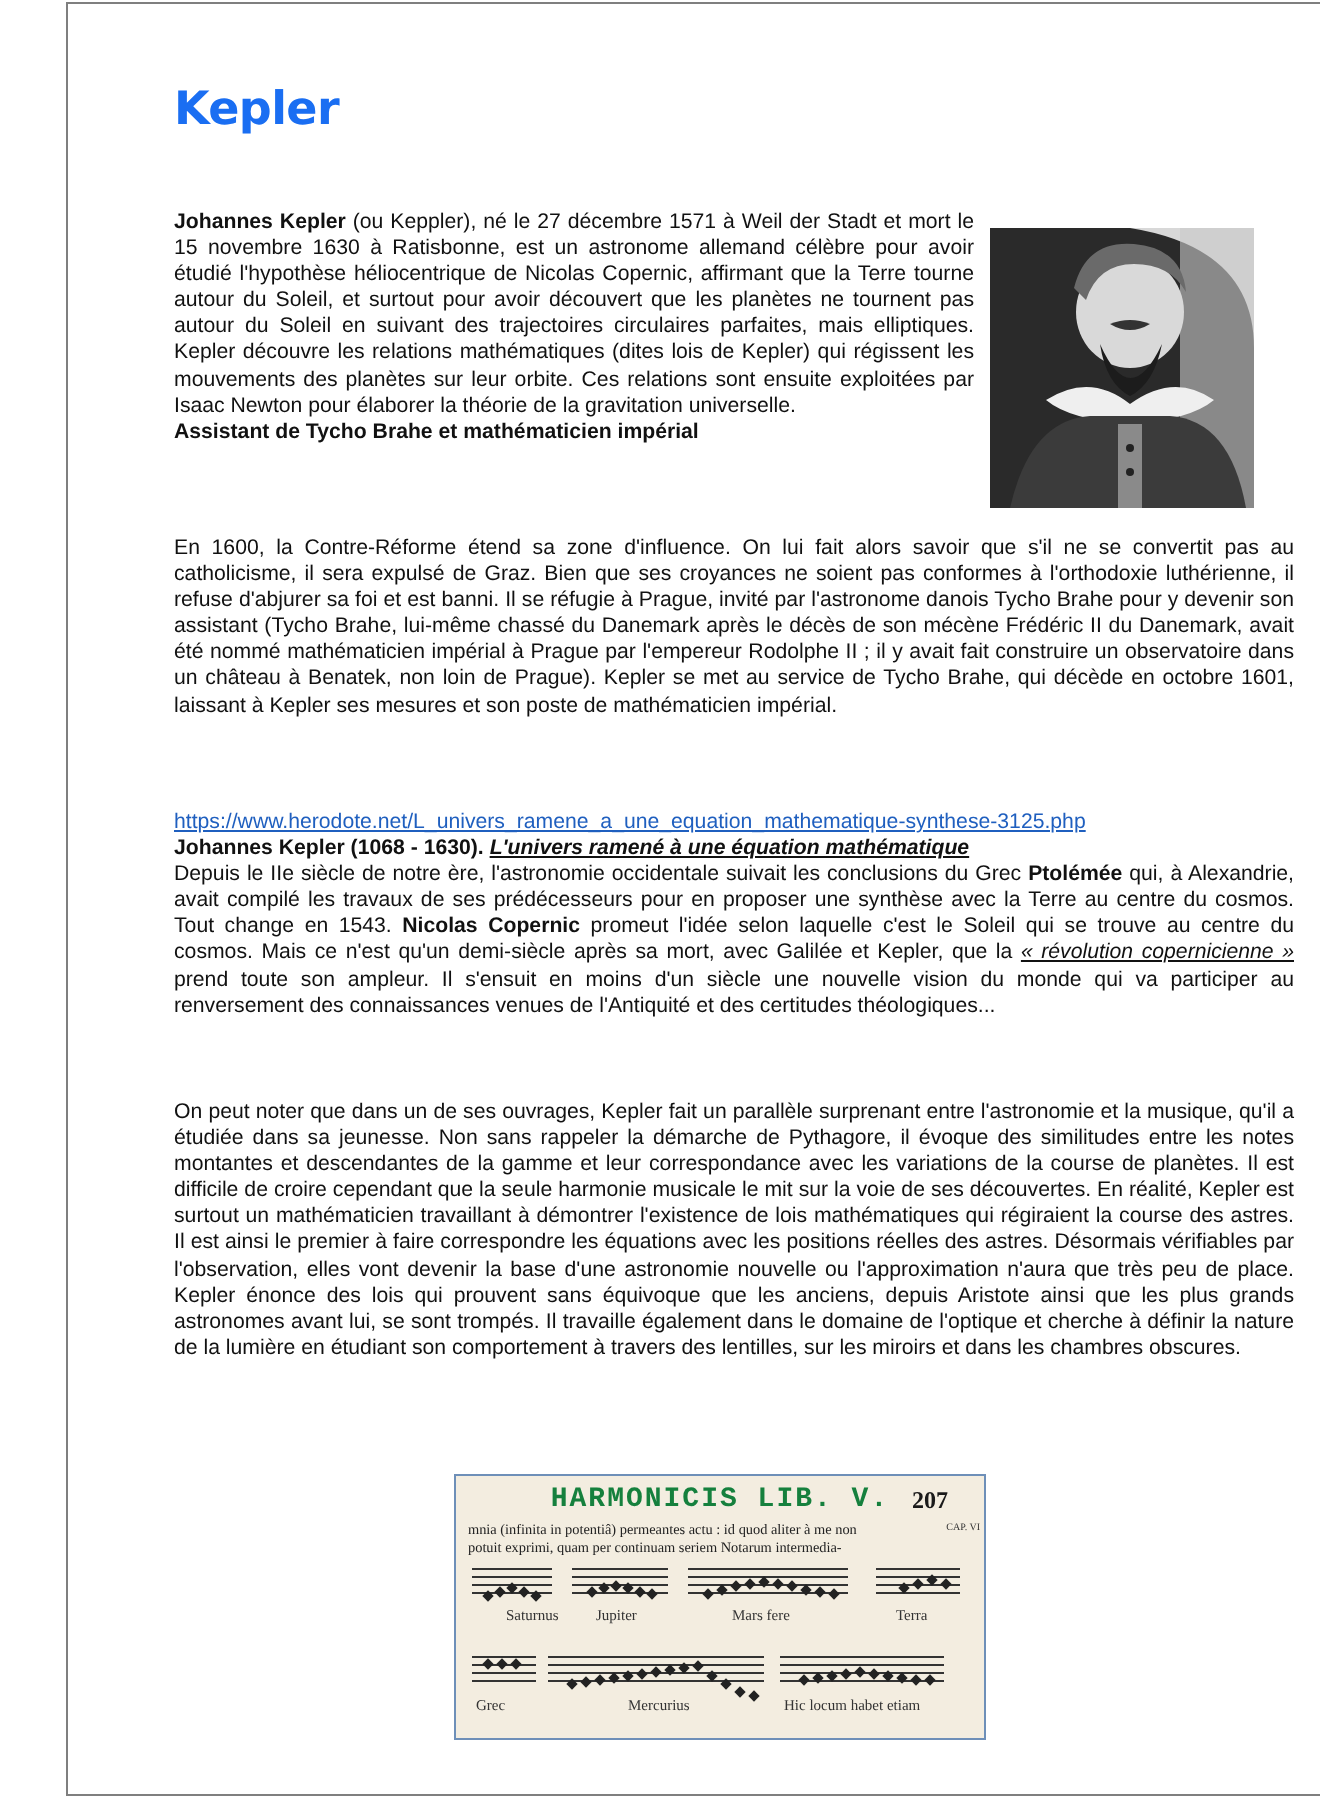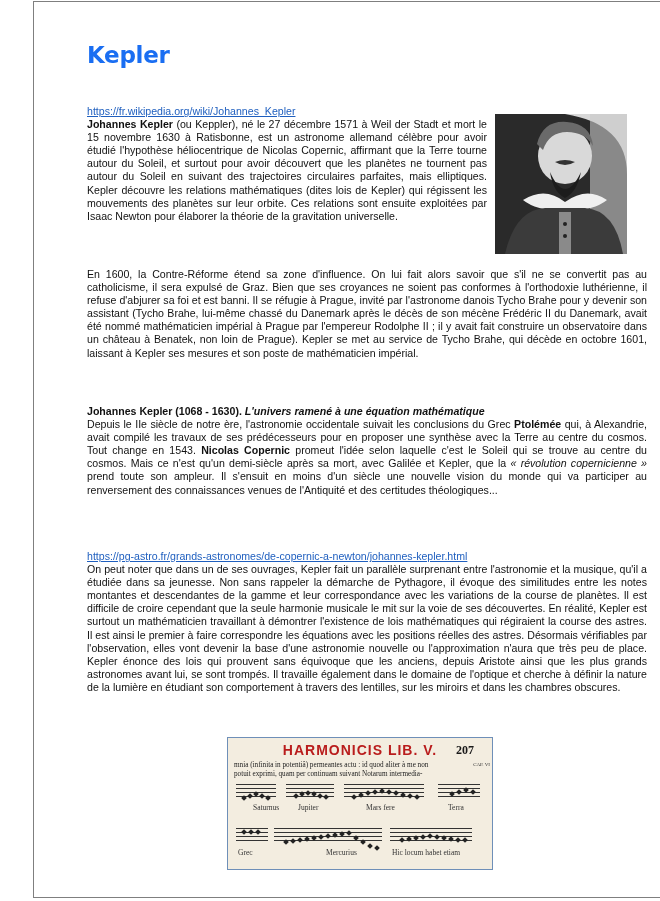--- a/index.html
+++ b/index.html
@@ -8,50 +8,50 @@
   .page { position: absolute; left: 1px; top: 1px; width: 656px; height: 897px;
           border: 1px solid #7f7f7f; background: #fff; box-sizing: border-box; margin-left: 32px; }
   .title { position: absolute; left: 53px; top: 40px; margin: 0;
            font-family: "DejaVu Sans", sans-serif; font-weight: bold;
            font-size: 23px; color: #1a6ef2; letter-spacing: -0.3px; }
   .txt { font-family: "Liberation Sans", sans-serif; font-size: 10.6px;
          line-height: 13.1px; color: #111; text-align: justify; }
   .link { color: #1f5fbf; text-decoration: underline; font-size: 10.6px;
           font-family: "Liberation Sans", sans-serif; display: block; line-height: 13.1px; }
   .b { font-weight: bold; }
-  .i { font-style: italic; }
+  .i { font-style: italic; text-decoration: underline; }
   .sec1 { position: absolute; left: 53px; top: 103px; width: 400px; }
   .sec1b { position: absolute; left: 53px; top: 266px; width: 560px; }
   .sec2 { position: absolute; left: 53px; top: 403px; width: 560px; }
   .sec3 { position: absolute; left: 53px; top: 548px; width: 560px; }
   p { margin: 0; }
   .portrait { position: absolute; left: 461px; top: 112px; width: 132px; height: 140px;
               background: radial-gradient(ellipse at 75% 20%, #e8e8e8 0%, #bdbdbd 35%, #3a3a3a 75%, #1a1a1a 100%); overflow: hidden; }
   .score { position: absolute; left: 193px; top: 735px; width: 266px; height: 133px;
            border: 1px solid #6e8fb8; background: #f3ede0; box-sizing: border-box; overflow: hidden; }
   .score-head { position: absolute; left: 0; right: 0; top: 4px; text-align: center;
-                font-family: Liberation Sans, sans-serif; font-size: 14px; font-weight: bold; letter-spacing: 1px; color: #b91c1c; }
+                font-family: Liberation Mono, monospace; font-size: 14px; font-weight: bold; letter-spacing: 1px; color: #15803d; }
   .score-page { position: absolute; right: 18px; top: 5px; font-family: "Liberation Serif", serif; font-size: 12px; font-weight: bold; color:#1a1a1a; }
   .score-cap { position: absolute; right: 2px; top: 24px; font-family: "Liberation Serif", serif; font-size: 5px; color:#333; }
   .score-line { position: absolute; left: 6px; font-family: "Liberation Serif", serif; font-size: 7.2px; color: #222; white-space: nowrap; }
   .staff { position: absolute; height: 16px;
            background: repeating-linear-gradient(to bottom, #333 0 1px, transparent 1px 4px); }
   .note { position: absolute; width: 4px; height: 4px; background: #222; transform: rotate(45deg); }
   .planet { position: absolute; font-family: "Liberation Serif", serif; font-size: 7.5px; color: #333; }
 </style>
 </head>
 <body>
 
 <div class="page">
 
   <h1 class="title">Kepler</h1>
 
   <div class="sec1 txt">
-    <a class="link">https://fr.wikipedia.org/wiki/Johannes_Kepler</a>
     <p><span class="b">Johannes Kepler</span><span> (ou Keppler), né le 27 décembre 1571 à Weil der Stadt et mort le 15 novembre 1630 à Ratisbonne, est un astronome allemand célèbre pour avoir étudié l'hypothèse héliocentrique de Nicolas Copernic, affirmant que la Terre tourne autour du Soleil, et surtout pour avoir découvert que les planètes ne tournent pas autour du Soleil en suivant des trajectoires circulaires parfaites, mais elliptiques. Kepler découvre les relations mathématiques (dites lois de Kepler) qui régissent les mouvements des planètes sur leur orbite. Ces relations sont ensuite exploitées par Isaac Newton pour élaborer la théorie de la gravitation universelle.</span></p>
+    <p class="b">Assistant de Tycho Brahe et mathématicien impérial</p>
   </div>
 
   <div class="portrait">
     <svg width="132" height="140" viewBox="0 0 132 140">
       <rect x="0" y="0" width="132" height="140" fill="#2a2a2a"></rect>
       <path d="M70 0 Q132 10 132 60 L132 0 Z" fill="#d8d8d8"></path>
       <rect x="95" y="0" width="37" height="140" fill="#c9c9c9" opacity="0.6"></rect>
       <ellipse cx="70" cy="42" rx="27" ry="28" fill="#d9d9d9"></ellipse>
       <path d="M42 30 Q48 6 72 8 Q96 10 98 32 Q90 18 72 18 Q54 18 48 36 Z" fill="#6a6a6a"></path>
       <path d="M55 58 Q70 92 86 58 Q82 78 70 84 Q58 78 55 58 Z" fill="#1c1c1c"></path>
@@ -62,35 +62,35 @@
       <circle cx="70" cy="110" r="2" fill="#222"></circle>
       <circle cx="70" cy="122" r="2" fill="#222"></circle>
     </svg>
   </div>
 
   <div class="sec1b txt">
     <p>En 1600, la Contre-Réforme étend sa zone d'influence. On lui fait alors savoir que s'il ne se convertit pas au catholicisme, il sera expulsé de Graz. Bien que ses croyances ne soient pas conformes à l'orthodoxie luthérienne, il refuse d'abjurer sa foi et est banni. Il se réfugie à Prague, invité par l'astronome danois Tycho Brahe pour y devenir son assistant (Tycho Brahe, lui-même chassé du Danemark après le décès de son mécène Frédéric II du Danemark, avait été nommé mathématicien impérial à Prague par l'empereur Rodolphe II ; il y avait fait construire un observatoire dans un château à Benatek, non loin de Prague). Kepler se met au service de Tycho Brahe, qui décède en octobre 1601, laissant à Kepler ses mesures et son poste de mathématicien impérial.</p>
   </div>
 
   <div class="sec2 txt">
+    <a class="link">https://www.herodote.net/L_univers_ramene_a_une_equation_mathematique-synthese-3125.php</a>
     <p><span class="b">Johannes Kepler (1068 - 1630). </span><span class="b i">L'univers ramené à une équation mathématique</span></p>
     <p><span>Depuis le IIe siècle de notre ère, l'astronomie occidentale suivait les conclusions du Grec </span><span class="b">Ptolémée</span><span> qui, à Alexandrie, avait compilé les travaux de ses prédécesseurs pour en proposer une synthèse avec la Terre au centre du cosmos. Tout change en 1543. </span><span class="b">Nicolas Copernic</span><span> promeut l'idée selon laquelle c'est le Soleil qui se trouve au centre du cosmos. Mais ce n'est qu'un demi-siècle après sa mort, avec Galilée et Kepler, que la </span><span class="i">« révolution copernicienne »</span><span> prend toute son ampleur.  Il s'ensuit en moins d'un siècle une nouvelle vision du monde qui va participer au renversement des connaissances venues de l'Antiquité et des certitudes théologiques...</span></p>
   </div>
 
   <div class="sec3 txt">
-    <a class="link">https://pg-astro.fr/grands-astronomes/de-copernic-a-newton/johannes-kepler.html</a>
     <p>On peut noter que dans un de ses ouvrages, Kepler fait un parallèle surprenant entre l'astronomie et la musique, qu'il a étudiée dans sa jeunesse. Non sans rappeler la démarche de Pythagore, il évoque des similitudes entre les notes montantes et descendantes de la gamme et leur correspondance avec les variations de la course de planètes. Il est difficile de croire cependant que la seule harmonie musicale le mit sur la voie de ses découvertes. En réalité, Kepler est surtout un mathématicien travaillant à démontrer l'existence de lois mathématiques qui régiraient la course des astres. Il est ainsi le premier à faire correspondre les équations avec les positions réelles des astres. Désormais vérifiables par l'observation, elles vont devenir la base d'une astronomie nouvelle ou l'approximation n'aura que très peu de place. Kepler énonce des lois qui prouvent sans équivoque que les anciens, depuis Aristote ainsi que les plus grands astronomes avant lui, se sont trompés. Il travaille également dans le domaine de l'optique et cherche à définir la nature de la lumière en étudiant son comportement à travers des lentilles, sur les miroirs et dans les chambres obscures.</p>
   </div>
 
   <div class="score">
     <div class="score-head">HARMONICIS LIB. V.</div>
     <div class="score-page">207</div>
     <div class="score-cap">CAP. VI</div>
     <div class="score-line" style="top:23px">mnia (infinita in potentiâ) permeantes actu : id quod aliter à me non</div>
-    <div class="score-line" style="top:32px">potuit exprimi, quam per continuam suivant Notarum intermedia-</div>
+    <div class="score-line" style="top:32px">potuit exprimi, quam per continuam seriem Notarum intermedia-</div>
 
     <div class="staff" style="left:8px;top:46px;width:40px"></div>
     <div class="staff" style="left:58px;top:46px;width:48px"></div>
     <div class="staff" style="left:116px;top:46px;width:80px"></div>
     <div class="staff" style="left:210px;top:46px;width:42px"></div>
     <div class="staff" style="left:8px;top:90px;width:32px"></div>
     <div class="staff" style="left:46px;top:90px;width:108px"></div>
     <div class="staff" style="left:162px;top:90px;width:82px"></div>
 
     <div id="notes">
@@ -146,17 +146,17 @@
         <div class="note" style="left: 221px; top: 99px;"></div>
         <div class="note" style="left: 228px; top: 100px;"></div>
         <div class="note" style="left: 235px; top: 100px;"></div>
       </div>
 
     <div class="planet" style="left:25px;top:65px">Saturnus</div>
     <div class="planet" style="left:70px;top:65px">Jupiter</div>
     <div class="planet" style="left:138px;top:65px">Mars fere</div>
     <div class="planet" style="left:220px;top:65px">Terra</div>
     <div class="planet" style="left:10px;top:110px">Grec</div>
-    <div class="planet" style="left:98px;top:110px">Mercurius</div>
+    <div class="planet" style="left:86px;top:110px">Mercurius</div>
     <div class="planet" style="left:164px;top:110px">Hic locum habet etiam</div>
   </div>
 
 </div>
 
 </body></html>

